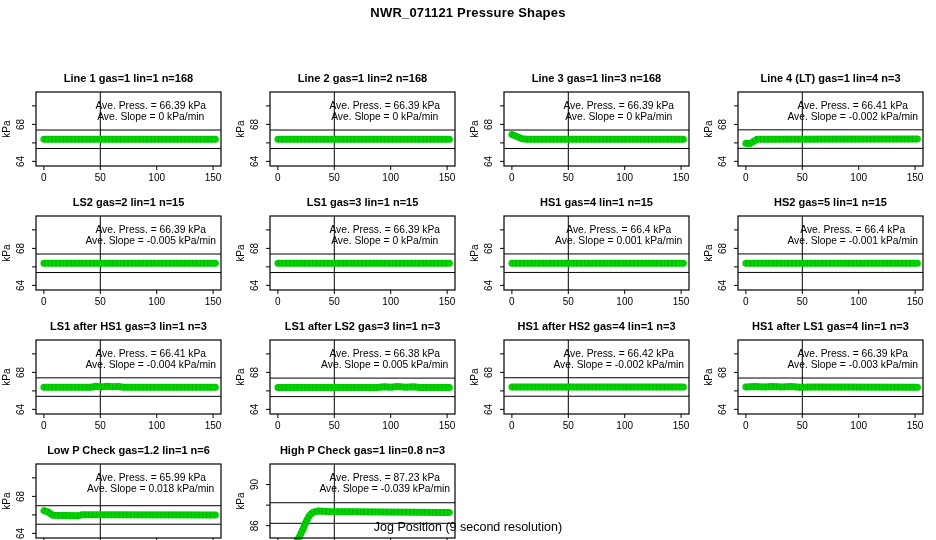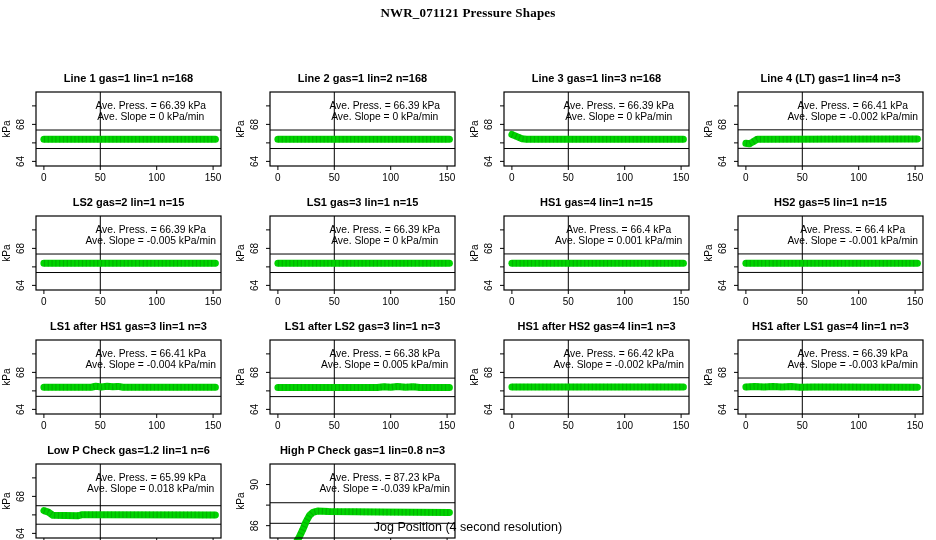--- a/index.html
+++ b/index.html
@@ -2,21 +2,21 @@
 <html><head>
 <meta charset="utf-8">
 <style>
   html,body{margin:0;padding:0;background:#ffffff;}
   .page{
     width:936px;height:540px;background:#ffffff;position:relative;
     font-family:"Liberation Sans","DejaVu Sans",sans-serif;overflow:hidden;
   }
   .main-title{
     text-align:center;font-size:13px;font-weight:bold;color:#000;
-    padding-top:5px;height:17px;letter-spacing:.2px;font-family:Liberation Serif, serif;
+    padding-top:5px;height:17px;letter-spacing:.2px;
   }
   .plots-grid{
     display:grid;grid-template-columns:repeat(4,234px);grid-auto-rows:124px;
   }
   .cell{width:234px;height:124px;position:relative;margin-top:45px;}
   .x-label{
     text-align:center;font-size:12.5px;color:#000;margin-top:2px;
   }
   svg text{fill:#000;}
 </style>
@@ -383,14 +383,14 @@
           <line x1="32" y1="86.66666666666664" x2="36" y2="86.66666666666664" stroke="#000000" stroke-width="1"></line>
           <text x="24" y="86.66666666666664" text-anchor="middle" font-size="10" transform="rotate(-90 24 86.66666666666664)">86</text>
           <line x1="32" y1="66.1111111111111" x2="36" y2="66.1111111111111" stroke="#000000" stroke-width="1"></line>
           <line x1="32" y1="45.55555555555555" x2="36" y2="45.55555555555555" stroke="#000000" stroke-width="1"></line>
           <text x="24" y="45.55555555555555" text-anchor="middle" font-size="10" transform="rotate(-90 24 45.55555555555555)">90</text>
           <text x="10" y="62" text-anchor="middle" font-size="10" transform="rotate(-90 10 62)">kPa</text>
           <text x="150.7" y="42" text-anchor="middle" font-size="10.3">Ave. Press. =  87.23 kPa</text>
           <text x="150.7" y="53" text-anchor="middle" font-size="10.3">Ave. Slope =  -0.039  kPa/min</text>
         </svg></div>
     </div>
-  <div class="x-label">Jog Position (4 second resolution)</div>
+  <div class="x-label">Jog Position (9 second resolution)</div>
 </div>
 
 </body></html>

